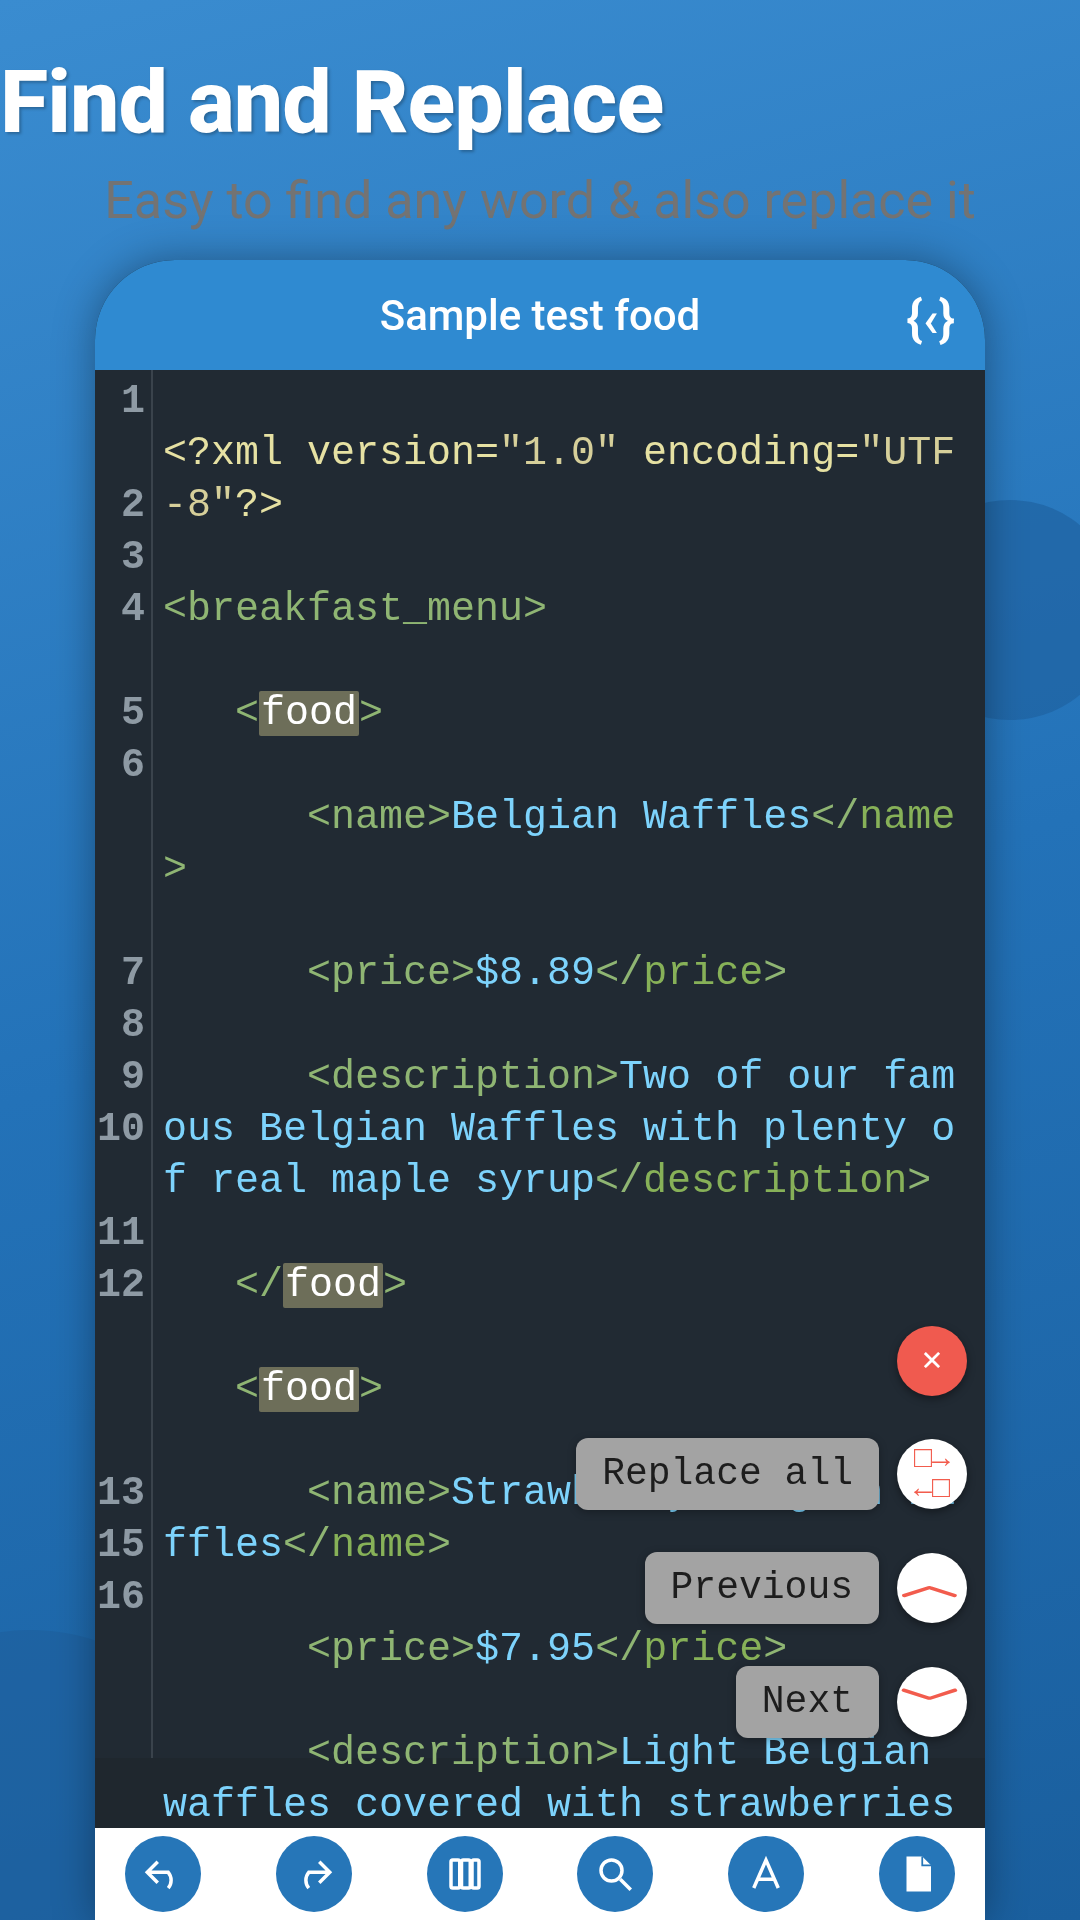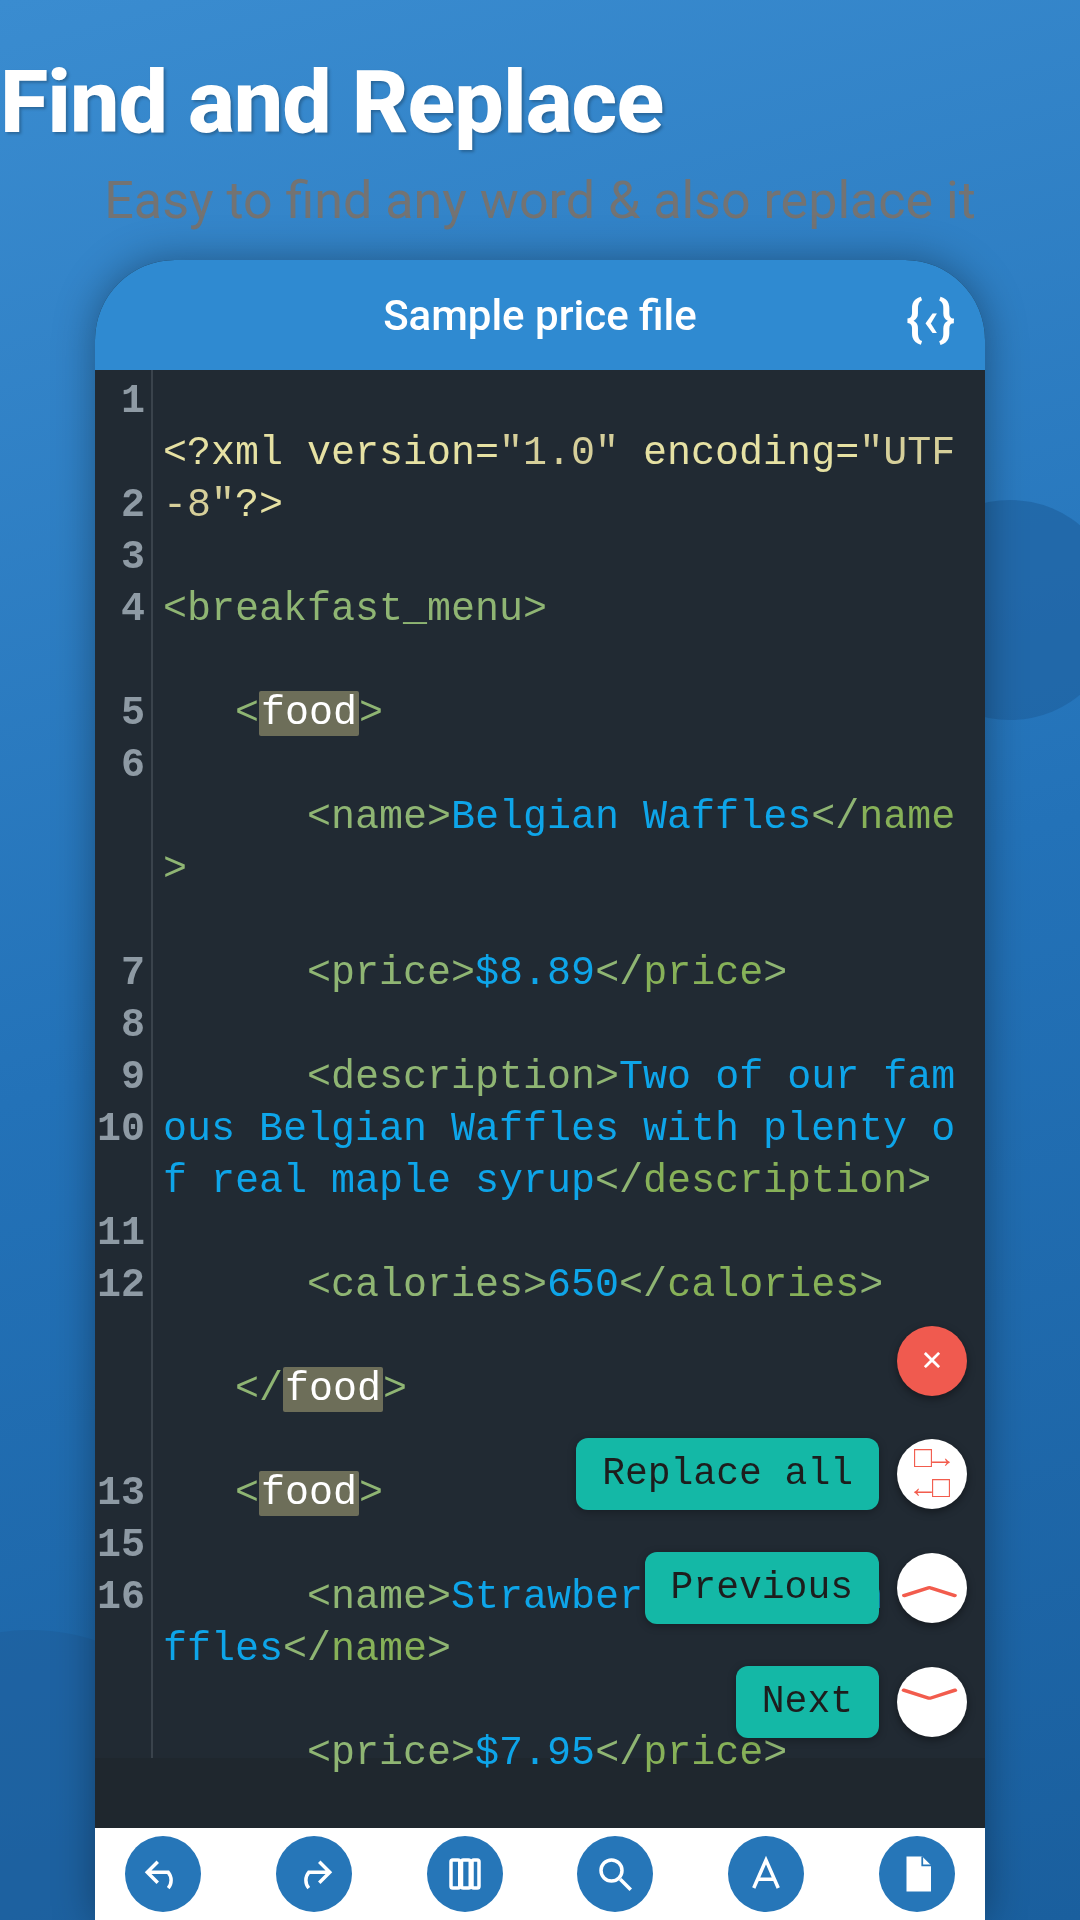--- a/index.html
+++ b/index.html
@@ -103,35 +103,35 @@
     padding: 6px 8px 0 10px;
     color: #d9e0e6;
     white-space: pre-wrap;
     word-break: break-all;
   }
   .line { display: block; }
   .pi { color: #e6e1a3; } 
   .tag { color: #8fb573; }
   .tagc { color: #87b158; }
   .str { color: #d6cf9a; }
-  .txt { color: #0ea5e9; }
+  .txt { color: #7dd3fc; }
   .hl { background: #6d6e59; color: #ffffff; padding: 0 2px; border-radius: 2px; font-family: Liberation Mono, monospace; } 
 
   .controls {
     position: absolute;
     right: 18px;
     bottom: 20px;
     display: flex;
     flex-direction: column;
     gap: 42px;
     align-items: flex-end;
   }
   .ctrl-row { display: flex; align-items: center; gap: 18px; }
   .tooltip {
-    background: #14b8a6;
+    background: #a3a3a3;
     color: #1d1d1d;
     padding: 10px 26px;
     border-radius: 12px;
     font-size: 38px;
     font-weight: 500;
     box-shadow: 0 2px 8px rgba(0,0,0,0.3);
   }
   .fab {
     width: 70px; height: 70px;
     border-radius: 50%;
@@ -175,21 +175,21 @@
 
 <div class="bg-circle1"></div>
 <div class="bg-circle2"></div>
 
 <div class="promo-title">Find and Replace</div>
 <div class="promo-subtitle">Easy to find any word &amp; also replace it</div>
 
 <div class="phone">
 
   <div class="app-bar">
-    <div class="app-title">Sample price file</div>
+    <div class="app-title">Sample test food</div>
     <div class="share-icon">{‹}</div>
   </div>
 
   <div class="editor">
     <div class="gutter">
       <div>1</div>
       <div></div>
       <div>2</div>
       <div>3</div>
       <div>4</div>
@@ -213,21 +213,20 @@
       <div>15</div>
       <div>16</div>
     </div>
     <div class="code">
 <span class="line"><span class="pi"><span>&lt;?xml version=</span><span class="str">"1.0"</span><span> encoding=</span><span class="str">"UTF-8"</span><span>?&gt;</span></span></span>
 <span class="line"><span class="tag">&lt;</span><span class="tag">breakfast_menu</span><span class="tag">&gt;</span></span>
 <span class="line"><span class="tag">   &lt;</span><span class="hl">food</span><span class="tag">&gt;</span></span>
 <span class="line"><span class="tag">      &lt;</span><span class="tag">name</span><span class="tag">&gt;</span><span class="txt">Belgian Waffles</span><span class="tag">&lt;/</span><span class="tagc">name</span><span class="tag">&gt;</span></span>
 <span class="line"><span class="tag">      &lt;</span><span class="tag">price</span><span class="tag">&gt;</span><span class="txt">$8.89</span><span class="tag">&lt;/</span><span class="tagc">price</span><span class="tag">&gt;</span></span>
 <span class="line"><span class="tag">      &lt;</span><span class="tag">description</span><span class="tag">&gt;</span><span class="txt">Two of our famous Belgian Waffles with plenty of real maple syrup</span><span class="tag">&lt;/</span><span class="tagc">description</span><span class="tag">&gt;</span></span>
-<span class="line"><span class="tag">      &lt;</span><span class="tag">calories</span><span class="tag">&gt;</span><span class="txt">650</span><span class="tag">&lt;/</span><span class="tagc">calories</span><span class="tag">&gt;</span></span>
 <span class="line"><span class="tag">   &lt;/</span><span class="hl">food</span><span class="tag">&gt;</span></span>
 <span class="line"><span class="tag">   &lt;</span><span class="hl">food</span><span class="tag">&gt;</span></span>
 <span class="line"><span class="tag">      &lt;</span><span class="tag">name</span><span class="tag">&gt;</span><span class="txt">Strawberry Belgian Waffles</span><span class="tag">&lt;/</span><span class="tagc">name</span><span class="tag">&gt;</span></span>
 <span class="line"><span class="tag">      &lt;</span><span class="tag">price</span><span class="tag">&gt;</span><span class="txt">$7.95</span><span class="tag">&lt;/</span><span class="tagc">price</span><span class="tag">&gt;</span></span>
 <span class="line"><span class="tag">      &lt;</span><span class="tag">description</span><span class="tag">&gt;</span><span class="txt">Light Belgian waffles covered with strawberries and whipped cream</span></span>
 
 
 
 
     </div>

